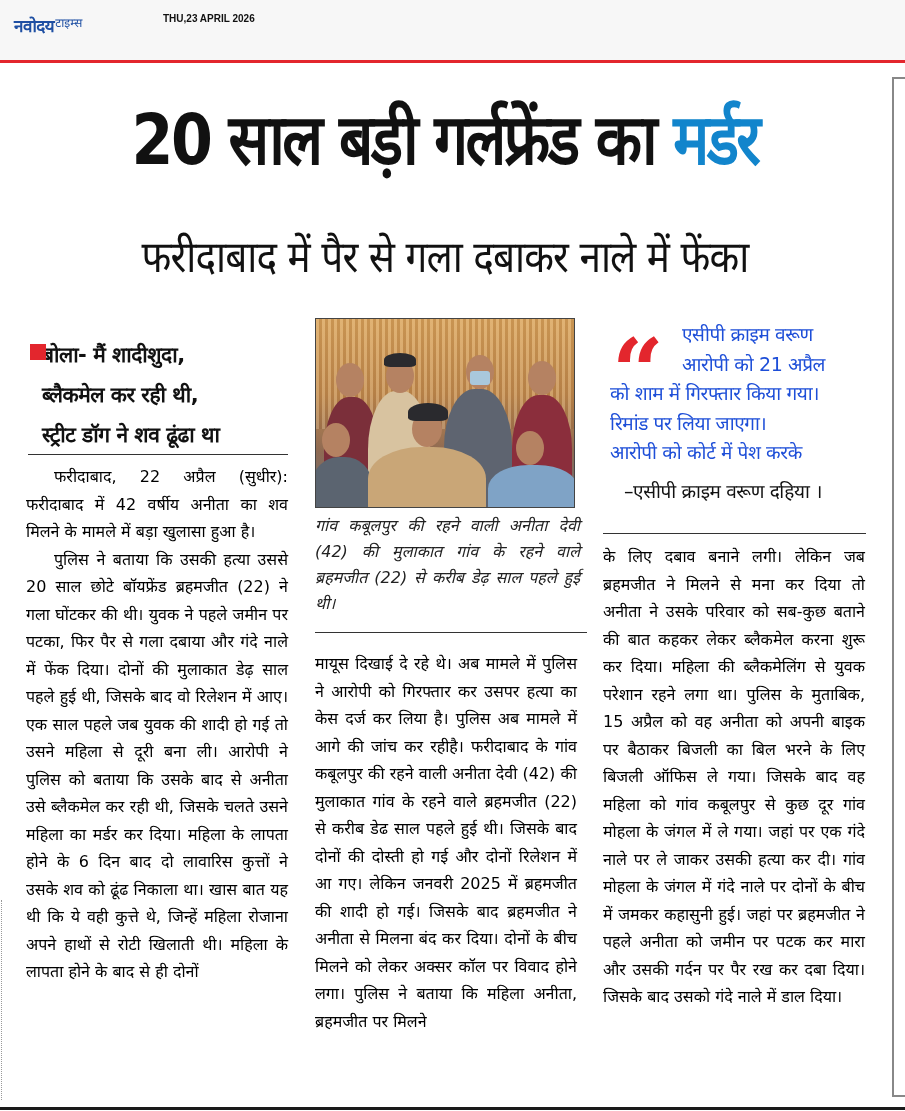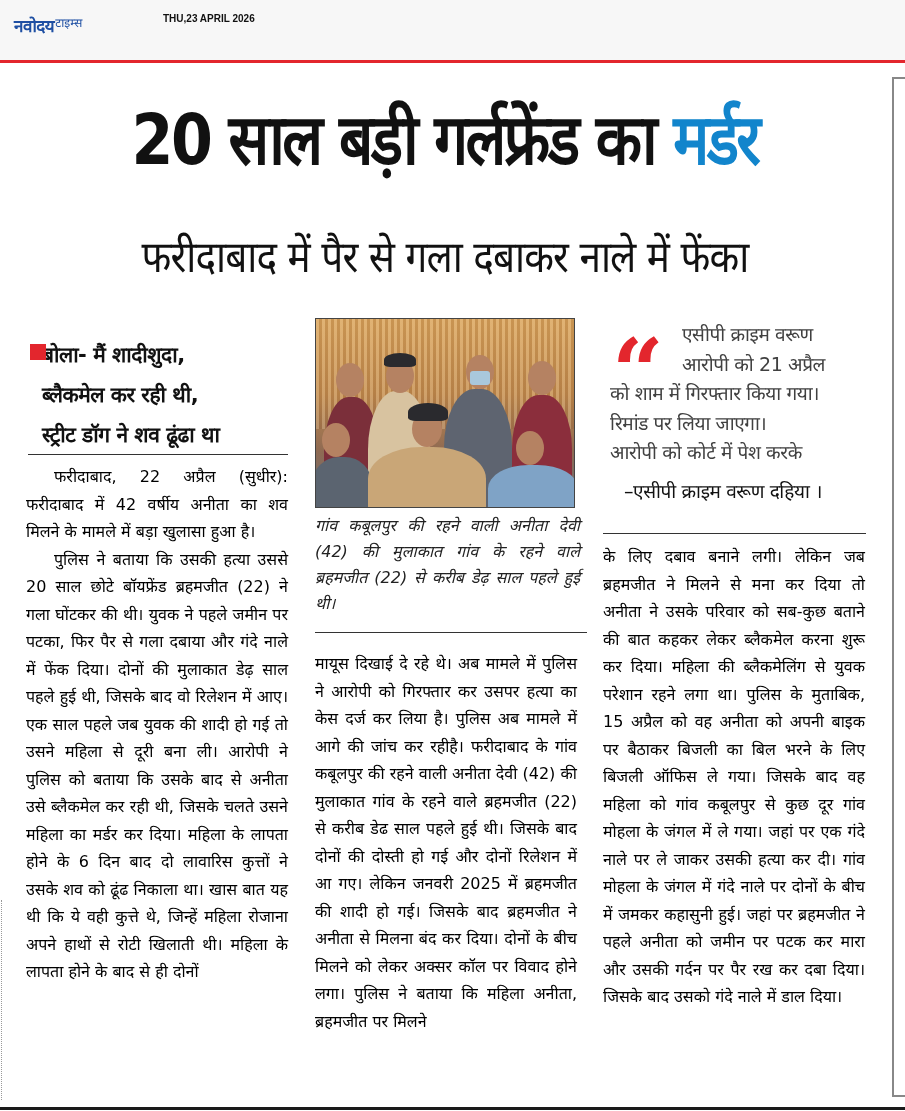--- a/index.html
+++ b/index.html
@@ -51,21 +51,21 @@
     .person { position: absolute; border-radius: 45% 45% 10% 10%; }
     .head { position: absolute; border-radius: 50%; background: #b58262; }
     .cap { position: absolute; border-radius: 50% 50% 20% 20%; background: #2a2a2e; }
 
     .caption { position: absolute; left: 315px; top: 513px; width: 265px; font-family: "DejaVu Sans", sans-serif; font-style: italic;
       font-size: 16px; line-height: 26px; color: #222; text-align: justify; }
     .caption-rule { position: absolute; left: 315px; top: 632px; width: 272px; height: 1px; background: #333; }
 
     
     .quote-icon { position: absolute; left: 612px; top: 326px; font-family: "DejaVu Serif", serif; font-weight: bold; font-size: 90px; line-height: 90px; color: #e3262d; letter-spacing: -8px; }
-    .quote { position: absolute; left: 610px; top: 320px; width: 262px; font-family: "DejaVu Sans", sans-serif; font-size: 19px; line-height: 29.5px; color: #404040; letter-spacing: -0.4px; }
+    .quote { position: absolute; left: 610px; top: 320px; width: 262px; font-family: "DejaVu Sans", sans-serif; font-size: 19px; line-height: 29.5px; color: #1d4ed8; letter-spacing: -0.4px; }
     .quote .ql { display: block; white-space: nowrap; }
     .quote .ql.in { padding-left: 72px; }
     .quote-attr { position: absolute; left: 624px; top: 477px; font-family: "DejaVu Sans", sans-serif; font-size: 19px; line-height: 29px; color: #111; white-space: nowrap; letter-spacing: -0.4px; }
     .quote-rule { position: absolute; left: 603px; top: 533px; width: 263px; height: 1px; background: #333; }
   </style>
 </head>
 <body>
 
 <div class="topbar">
   <div class="logo">

